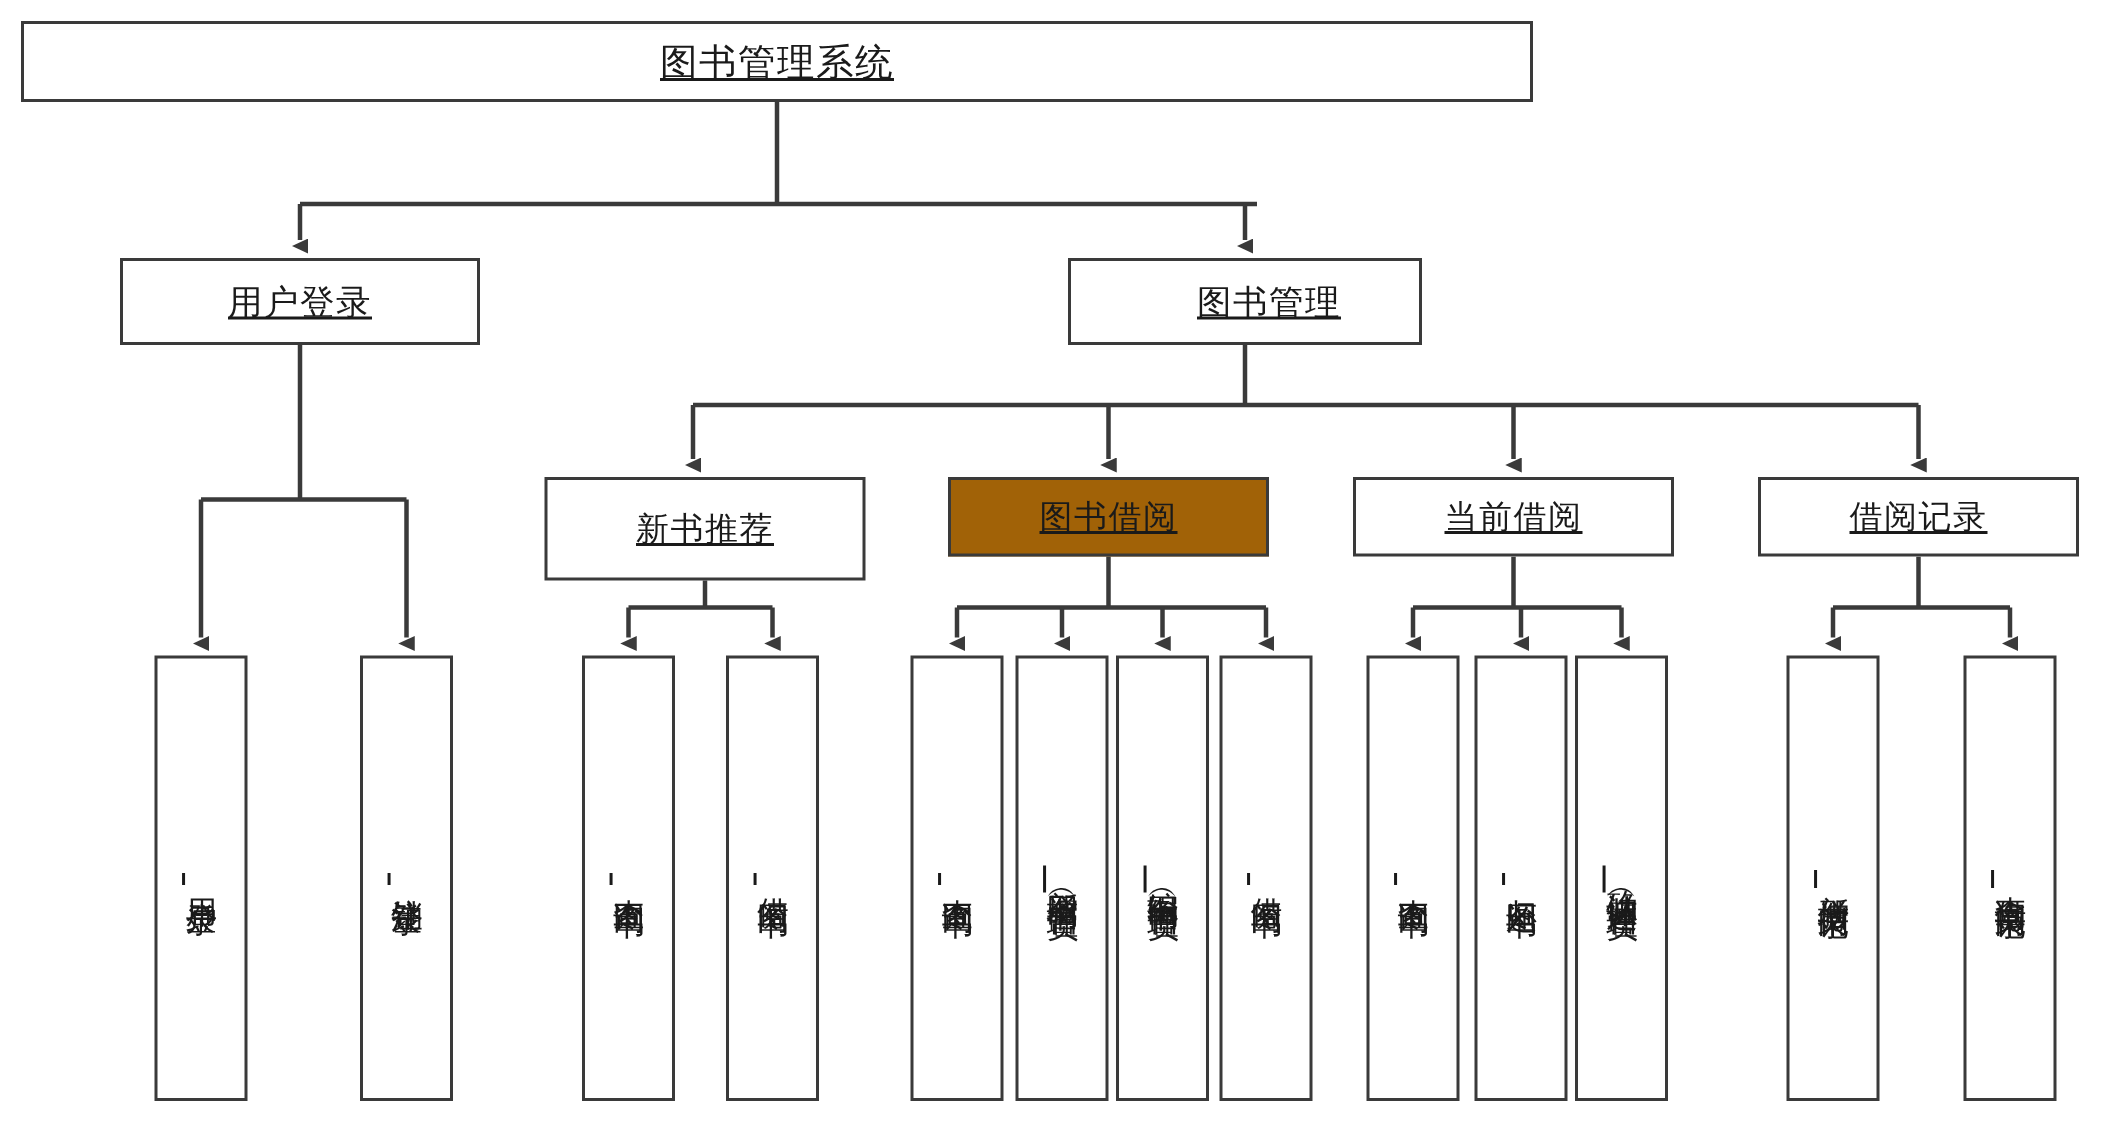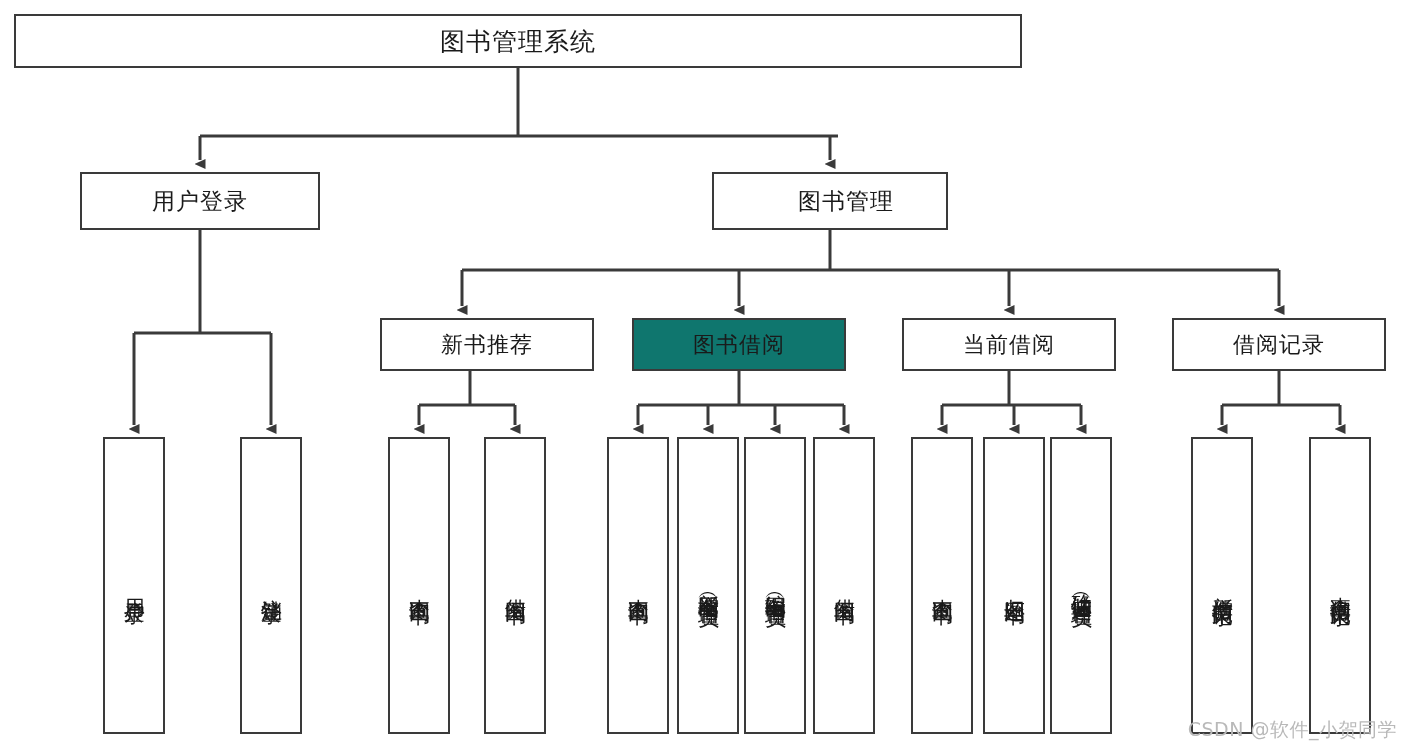--- a/index.html
+++ b/index.html
@@ -29,20 +29,21 @@
   .node {
     position: absolute;
     box-sizing: border-box;
     border: 2.5px solid #3a3a3a;
     background: #ffffff;
     display: flex;
     align-items: center;
     justify-content: center;
     color: #1a1a1a;
     z-index: 2;
+    text-decoration: underline;
   }
   .node-root {
     font-size: 25px;
     letter-spacing: 1px;
   }
   .node-tier1 {
     font-size: 23px;
     letter-spacing: 1px;
   }
   .node-tier2 {
@@ -132,24 +133,24 @@
     <span>图书管理系统</span>
   </div>
 
   <div class="node node-tier1" style="left: 80px; top: 172px; width: 240px; height: 58px; border-color: rgb(58, 58, 58); background: rgb(255, 255, 255); color: rgb(26, 26, 26);">
     <span>用户登录</span>
   </div>
   <div class="node node-tier1" style="left: 712px; top: 172px; width: 236px; height: 58px; border-color: rgb(58, 58, 58); background: rgb(255, 255, 255); color: rgb(26, 26, 26); padding-left: 32px;">
     <span>图书管理</span>
   </div>
 
-  <div class="node node-tier2" style="left: 380px; top: 318px; width: 214px; height: 53px; border-color: rgb(58, 58, 58); background: rgb(255, 255, 255); color: rgb(26, 26, 26);">
+  <div class="node node-tier2" style="left: 363px; top: 318px; width: 214px; height: 69px; border-color: rgb(58, 58, 58); background: rgb(255, 255, 255); color: rgb(26, 26, 26);">
     <span>新书推荐</span>
   </div>
-  <div class="node node-tier2" style="left: 632px; top: 318px; width: 214px; height: 53px; border-color: rgb(58, 58, 58); background: #0f766e; color: rgb(26, 26, 26);">
+  <div class="node node-tier2" style="left: 632px; top: 318px; width: 214px; height: 53px; border-color: rgb(58, 58, 58); background: #a16207; color: rgb(26, 26, 26);">
     <span>图书借阅</span>
   </div>
   <div class="node node-tier2" style="left: 1172px; top: 318px; width: 214px; height: 53px; border-color: rgb(58, 58, 58); background: rgb(255, 255, 255); color: rgb(26, 26, 26);">
     <span>借阅记录</span>
   </div>
   <div class="node node-tier2" style="left: 902px; top: 318px; width: 214px; height: 53px; border-color: rgb(58, 58, 58); background: rgb(255, 255, 255); color: rgb(26, 26, 26);">
     <span>当前借阅</span>
   </div>
 
   <div class="node node-leaf" style="left: 103px; top: 437px; width: 62px; height: 297px; border-color: rgb(58, 58, 58); background: rgb(255, 255, 255); color: rgb(26, 26, 26);">
@@ -185,15 +186,14 @@
   <div class="node node-leaf" style="left: 1050px; top: 437px; width: 62px; height: 297px; border-color: rgb(58, 58, 58); background: rgb(255, 255, 255); color: rgb(26, 26, 26);">
     <span class="vtext">确认归还（管理员）</span>
   </div>
   <div class="node node-leaf" style="left: 1191px; top: 437px; width: 62px; height: 297px; border-color: rgb(58, 58, 58); background: rgb(255, 255, 255); color: rgb(26, 26, 26);">
     <span class="vtext">新增借阅记录</span>
   </div>
   <div class="node node-leaf" style="left: 1309px; top: 437px; width: 62px; height: 297px; border-color: rgb(58, 58, 58); background: rgb(255, 255, 255); color: rgb(26, 26, 26);">
     <span class="vtext">查询借阅记录</span>
   </div>
 
-  <div class="watermark" style="color: rgb(185, 185, 185);">CSDN @软件_小贺同学</div>
 
 </div>
 
 </body></html>

